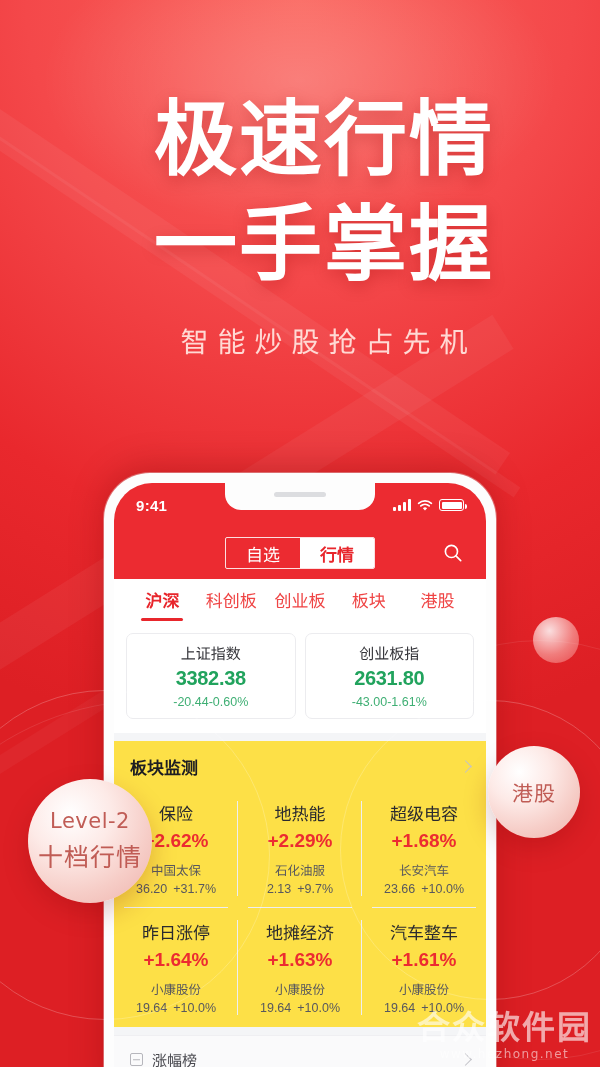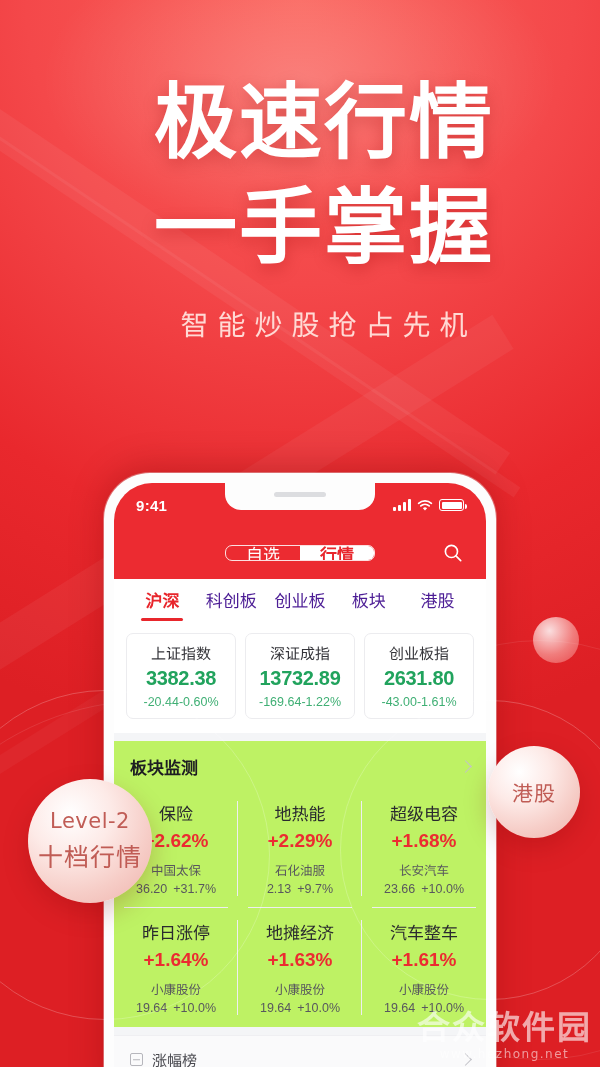--- a/index.html
+++ b/index.html
@@ -23,21 +23,21 @@
   .s3 { width:840px; height:40px; left:-220px; top:760px; background:rgba(255,255,255,.05); transform:rotate(-32deg);}
   .s4 { width:700px; height:16px; left:-200px; top:880px; background:rgba(255,255,255,.04); transform:rotate(-32deg);}
   .glow-top { position:absolute; left:50%; top:-70px; width:520px; height:300px;
               transform:translateX(-50%); border-radius:50%;
               background:radial-gradient(ellipse at center, rgba(255,255,255,.22) 0%, rgba(255,255,255,0) 70%); }
   .bg-ring { position:absolute; border:1px solid rgba(255,255,255,.10); border-radius:50%; }
   .r1 { width:560px; height:560px; left:-130px; top:700px; }
   .r2 { width:420px; height:420px; left:330px; top:640px; border-color:rgba(255,255,255,.09); }
 
   
-  .hero { position:absolute; z-index:3; left:0; right:0; top:75px; text-align:center;padding-left:48px; }
+  .hero { position:absolute; z-index:3; left:0; right:0; top:92px; text-align:center;padding-left:48px; }
   .hero-line {
     font-family:"DejaVu Sans","Liberation Sans",sans-serif;
     font-weight:bold; font-size:83px; line-height:95px; color:#fff;
     letter-spacing:2px;
     text-shadow:0 5px 16px rgba(150,0,0,.30);
   }
   .hero-line.l2 { margin-top:10px; }
   .hero-sub {
     margin-top:28px; font-size:28px; letter-spacing:9px; color:#ffd9d4;
     font-family:"DejaVu Sans","Liberation Sans",sans-serif;
@@ -74,50 +74,50 @@
   .bars i:nth-child(3){height:9px}.bars i:nth-child(4){height:12px}
   .batt { width:25px; height:12px; border:1.6px solid #fff; border-radius:3px; position:relative; }
   .batt::after { content:""; position:absolute; right:-4px; top:3.5px; width:2.2px; height:5px;
                  background:#fff; border-radius:0 2px 2px 0; }
   .batt i { position:absolute; inset:1.5px; background:#fff; border-radius:1px; }
 
   
   .navbar { height:52px; background:#ec2b31; display:flex; align-items:center;
             justify-content:center; position:relative; }
   .segment { display:flex; border:1.4px solid rgba(255,255,255,.85);
-             border-radius:7px; overflow:hidden; height:16px; }
+             border-radius:2px; overflow:hidden; height:32px; }
   .seg { min-width:74px; display:flex; align-items:center; justify-content:center;
          font-size:17px; color:#fff; padding:0 10px;
          font-family:"DejaVu Sans","Liberation Sans",sans-serif; }
   .seg.active { background:#fff; color:#e8262c; font-weight:bold; }
   .search-ico { position:absolute; right:22px; top:50%; transform:translateY(-50%);
                 width:22px; height:22px; }
 
   
   .tabs { height:44px; background:#fff; display:flex; align-items:center;
           padding:0 14px; gap:0; }
-  .tab { flex:1; text-align:center; font-size:17px; color:#4c1d95; position:relative;
+  .tab { flex:1; text-align:center; font-size:17px; color:#ef4444; position:relative;
          font-family:"DejaVu Sans","Liberation Sans",sans-serif; line-height:44px; }
   .tab.active { color:#e8262c; font-weight:bold; }
   .tab.active::after { content:""; position:absolute; left:50%; bottom:2px;
                        transform:translateX(-50%); width:42px; height:3px;
                        background:#e8262c; border-radius:2px; }
 
   
   .indexrow { background:#fff; display:flex; gap:9px; padding:10px 12px 14px 12px; }
   .icard { flex:1; border:1px solid #ececef; border-radius:7px; padding:8px 2px 9px;
            text-align:center; background:#fff; }
   .icard .nm { font-size:15px; color:#35353a; margin-bottom:4px;
                font-family:"DejaVu Sans","Liberation Sans",sans-serif; }
   .icard .val { font-size:20px; font-weight:bold; color:#21a35d; letter-spacing:-.3px; }
   .icard .chg { font-size:12.5px; color:#3faf74; margin-top:5px; white-space:nowrap; }
   .icard .chg span { }
 
   
-  .panel { background:#bef264; margin-top:8px; }
+  .panel { background:#fde047; margin-top:8px; }
   .panel-hd { display:flex; align-items:center; justify-content:space-between;
               padding:13px 16px 10px; }
   .panel-hd h3 { font-size:17px; color:#1d1d22; font-weight:bold;
                  font-family:"DejaVu Sans","Liberation Sans",sans-serif; }
   .chev { width:9px; height:9px; border-right:1.8px solid #c2c2c8;
           border-top:1.8px solid #c2c2c8; transform:rotate(45deg); }
   .grid { display:grid; grid-template-columns:repeat(3,1fr); }
   .cell { text-align:center; padding:11px 2px 12px; position:relative; }
   .cell.bd-r::after { content:""; position:absolute; right:0; top:12px; bottom:12px;
                       width:1px; background:#eeeef1; }
@@ -240,25 +240,20 @@
       <div class="tab">港股</div>
     </div>
 
     <div class="indexrow">
       <div class="icard">
         <div class="nm">上证指数</div>
         <div class="val">3382.38</div>
         <div class="chg"><em style="font-style:normal">-20.44</em><span>-0.60%</span></div>
       </div>
       <div class="icard">
-        <div class="nm">深证成指</div>
-        <div class="val">13732.89</div>
-        <div class="chg"><em style="font-style:normal">-169.64</em><span>-1.22%</span></div>
-      </div>
-      <div class="icard">
         <div class="nm">创业板指</div>
         <div class="val">2631.80</div>
         <div class="chg"><em style="font-style:normal">-43.00</em><span>-1.61%</span></div>
       </div>
     </div>
 
     <div class="panel">
       <div class="panel-hd">
         <h3>板块监测</h3>
         <div class="chev"></div>

